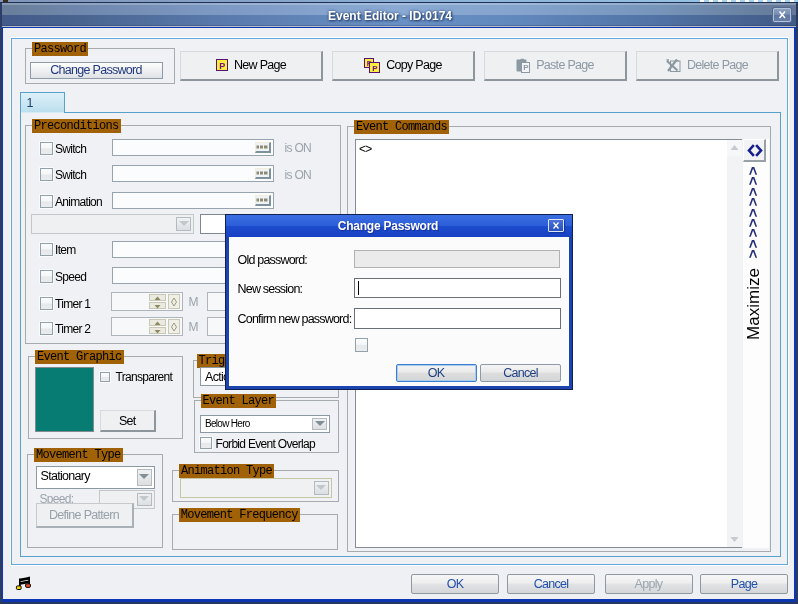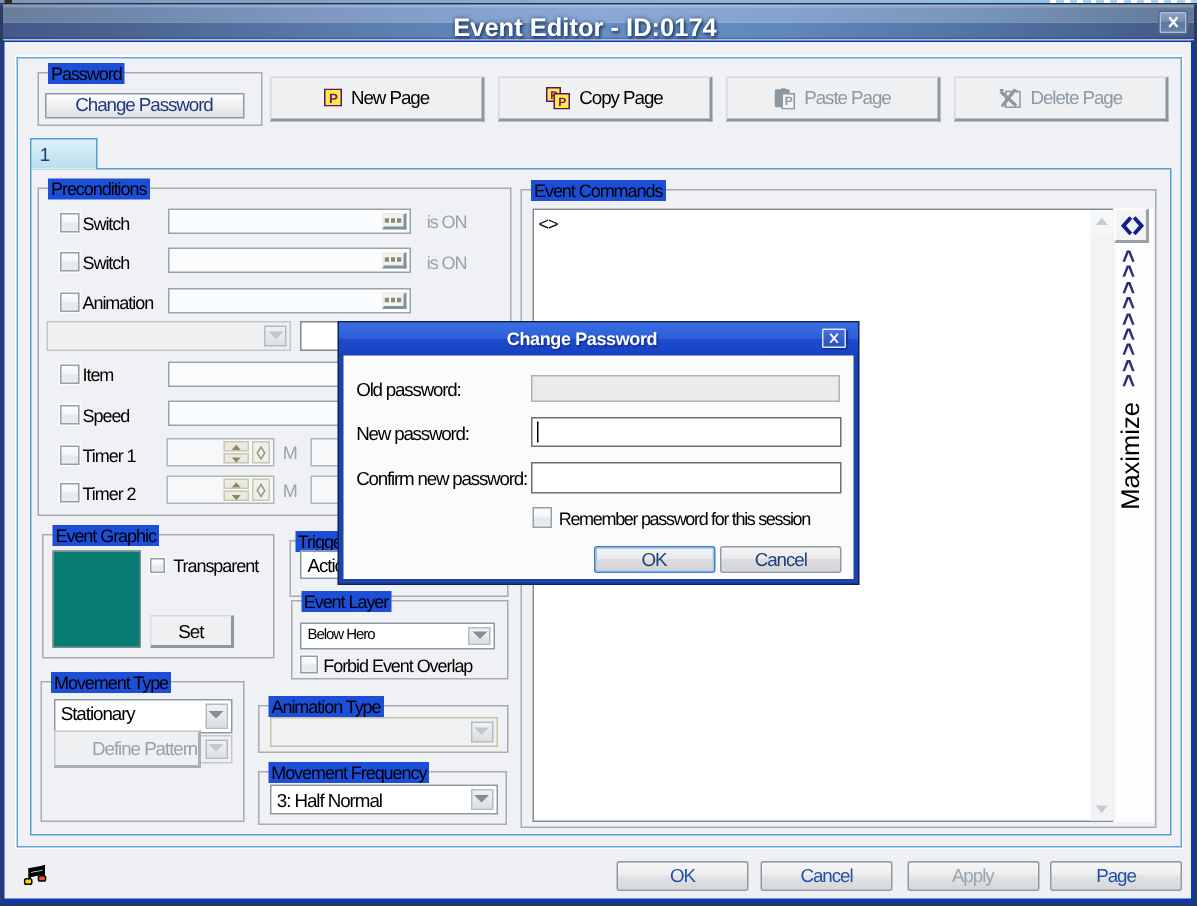--- a/index.html
+++ b/index.html
@@ -20,34 +20,34 @@
   background:repeating-linear-gradient(90deg,#ffffff 0 4px,#a6d2ee 4px 9px); }
 .tb-blotch { left:3px; top:0; width:4.5px; height:2.2px; background:#3a2c16; }
 .b-royal-top { left:2px; top:26.5px; width:794px; height:1.8px; background:#0d36b2; }
 .b-left1 { left:0; top:3px; width:2px; height:601px; background:#2c3c68; }
 .b-left2 { left:2px; top:26.5px; width:1.2px; height:574px; background:#0d36b2; }
 .b-right1 { left:796px; top:3px; width:2px; height:601px; background:#2c3a5e; }
 .b-right2 { left:794px; top:26.5px; width:2px; height:574px; background:#0d36b2; }
 .b-bot1 { left:0; top:601.5px; width:798px; height:2.5px; background:#27375f; }
 .b-bot2 { left:2px; top:598.5px; width:794px; height:3px; background:#0d36b2; }
 .title-text { left:0; top:9px; width:780px; text-align:center; color:#fff;
-  font-weight:bold; font-size:17px; letter-spacing:0px;
+  font-weight:bold; font-size:12px; letter-spacing:0px;
   text-shadow:0 0 3px #27406e, 1px 1px 2px #27406e; }
 .close-main { left:773px; top:8px; width:18px; height:13.5px;
   background:linear-gradient(#8da0c0 0%, #7489ad 50%, #5e76a0 50%, #687fa8 100%);
   border:1px solid #aebfd8; outline:1px solid #56688e; border-radius:1px; }
 
 
 .client { left:11px; top:37.5px; width:777px; height:527px; background:#f0f1f4;
   border:1px solid #62a8dc; }
 .clienthl { left:10px; top:36.5px; width:779px; height:529px; background:#fff; }
 
 
 .grp { border:1px solid #a6abb0; }
-.grp-label { position:absolute; top:-7px; left:6px; background:#1d4ed8; padding:0 2px; font-size:12px; white-space:nowrap; }
+.grp-label { position:absolute; top:-7px; left:6px; background:#a16207; padding:0 2px; font-size:12px; white-space:nowrap;font-family:Liberation Mono, monospace; }
 
 
 .pagebtn { background:#eef0f1; border:1px solid #c9cdd0; border-right:2px solid #8d969c; border-bottom:2px solid #8d969c; border-top-color:#d6dadd; border-left-color:#d6dadd; display:flex; align-items:center; justify-content:center; gap:6px; font-size:12.5px; }
 .pagebtn.dis { color:#8d99a4; }
 
 
 .tb { background:#fbfcfd; border:1px solid #97a4ad; }
 .dots { position:absolute; right:2px; top:2px; bottom:2px; width:16px; background:#f1f2f3; border:1px solid #f2eedc; border-right:2px solid #7e929e; border-bottom:2px solid #7e929e; }
 .dots:after { content:""; position:absolute; left:50%; top:50%; transform:translate(-50%,-50%); width:11px; height:3px; background:linear-gradient(90deg,#8b8b73 0 3px,rgba(0,0,0,0) 3px 4px,#8b8b73 4px 7px,rgba(0,0,0,0) 7px 8px,#8b8b73 8px 11px); }
 .cb { background:linear-gradient(#fcfcfd 0%, #f5f6f7 45%, #e6e8ea 55%, #eaecee 100%); border:1px solid #93a1aa; box-shadow:0 0 0 1px #fafbfc; }
@@ -237,21 +237,21 @@
     <span class="grp-label">Movement Type</span>
   </div>
   <div class="abs combo" style="left:35.5px;top:465.5px;width:119px;height:23px;">
       <span style="position:absolute;left:4px;top:2px;font-size:12.5px;">Stationary</span>
       <span class="arr"></span>
     </div>
   <div class="abs graylabel" style="left:39.5px;top:491.5px;text-decoration:underline;">Speed:</div>
   <div class="abs combo dis" style="left:99px;top:489.5px;width:55.5px;height:19px;">
       <span class="arr pale"></span>
     </div>
-  <div class="abs" style="left:35.5px;top:487px;width:98px;height:24.5px;background:#eef0f1;border:1px solid #c6cacd;border-right:2px solid #a9b1b7;border-bottom:2px solid #a9b1b7;color:#98a2aa;text-align:right;font-size:12.5px;line-height:22px;">Define Pattern</div>
+  <div class="abs" style="left:35.5px;top:503px;width:98px;height:24.5px;background:#eef0f1;border:1px solid #c6cacd;border-right:2px solid #a9b1b7;border-bottom:2px solid #a9b1b7;color:#98a2aa;text-align:center;font-size:12.5px;line-height:22px;">Define Pattern</div>
 
   <div class="abs grp" style="left:192.5px;top:359.5px;width:146px;height:38px;">
     <span class="grp-label" style="left:3px;">Trigger Condition</span>
   </div>
   <div class="abs combo" style="left:200px;top:366.5px;width:130px;height:19px;">
       <span style="position:absolute;left:4px;top:2px;font-size:12.5px;">Action Key</span>
       <span class="arr"></span>
     </div>
 
   <div class="abs grp" style="left:193.5px;top:400px;width:145px;height:52.5px;">
@@ -267,24 +267,20 @@
   <div class="abs grp" style="left:172px;top:469.5px;width:166.5px;height:32.5px;">
     <span class="grp-label">Animation Type</span>
   </div>
   <div class="abs" style="left:179.5px;top:478px;width:152px;height:19.5px;background:#f0f1f3;border:1px solid #c6c6a4;">
     <span class="arr pale" style="position:absolute;top:2px;bottom:2px;right:2px;width:15px;background:linear-gradient(#f0f1f2,#dcdfe2);border:1px solid #b4babf;"></span>
   </div>
 
   <div class="abs grp" style="left:171.8px;top:514px;width:166.7px;height:36px;">
     <span class="grp-label">Movement Frequency</span>
   </div>
-  <div class="abs combo" style="left:179.5px;top:522.5px;width:152px;height:20px;">
-      <span style="position:absolute;left:4px;top:3px;font-size:12.5px;">3: Half Normal</span>
-      <span class="arr"></span>
-    </div>
 
   <div class="abs grp" style="left:347px;top:126px;width:424px;height:426px;">
     <span class="grp-label">Event Commands</span>
   </div>
   <div class="abs" style="left:354.5px;top:139px;width:387.5px;height:408.5px;background:#fff;border:1px solid #858d94;"></div>
   <div class="abs" style="left:359px;top:142px;font-size:12px;">&lt;&gt;</div>
 
   <div class="abs" style="left:726.5px;top:140px;width:15px;height:406.5px;background:#f2f3f5;"></div>
   <div class="abs" style="left:726.5px;top:140px;width:15px;height:16px;background:#f6f7f8;"></div>
   <svg class="abs" style="left:726.5px;top:140px;" width="15" height="16">
@@ -334,25 +330,24 @@
       <span class="t">Change Password</span>
       <span id="dlg-close">
           <svg width="14" height="11" viewBox="0 0 14 11" style="position:absolute;left:0;top:0">
             <path d="M4.5 2.5 L9.5 8.5 M9.5 2.5 L4.5 8.5" stroke="#fff" stroke-width="1.3"></path>
           </svg>
         </span>
     </div>
     <div id="dlg-body">
       <div class="dlg-label" style="top:16.5px;">Old password:</div>
       <div class="abs" style="left:125px;top:13px;width:206px;height:18.5px;background:#ebebeb;border:1px solid #b2b2b2;"></div>
-      <div class="dlg-label" style="top:45px;">New password:</div>
+      <div class="dlg-label" style="top:45px;">New session:</div>
       <div class="abs" style="left:125px;top:41px;width:207px;height:20.5px;background:#fff;border:1px solid #686f76;">
         <div style="position:absolute;left:2.5px;top:2.5px;width:1.2px;height:14px;background:#000;"></div>
       </div>
       <div class="dlg-label" style="top:75px;">Confirm new password:</div>
       <div class="abs" style="left:125px;top:71.5px;width:207px;height:20.5px;background:#fff;border:1px solid #686f76;"></div>
       <div class="abs cb" style="left:125.5px;top:101.5px;width:13.5px;height:13.5px;"></div>
-      <div class="abs" style="left:143.5px;top:102.5px;font-size:12px;letter-spacing:-0.88px;white-space:nowrap;">Remember password for this session</div>
       <div class="dlgbtn" style="left:166.5px;border:1px solid #3c7fd0;box-shadow:0 0 0 1px #a8cceb inset;">OK</div>
       <div class="dlgbtn" style="left:251px;">Cancel</div>
     </div>
   </div>
 </div>
 
 </body></html>

